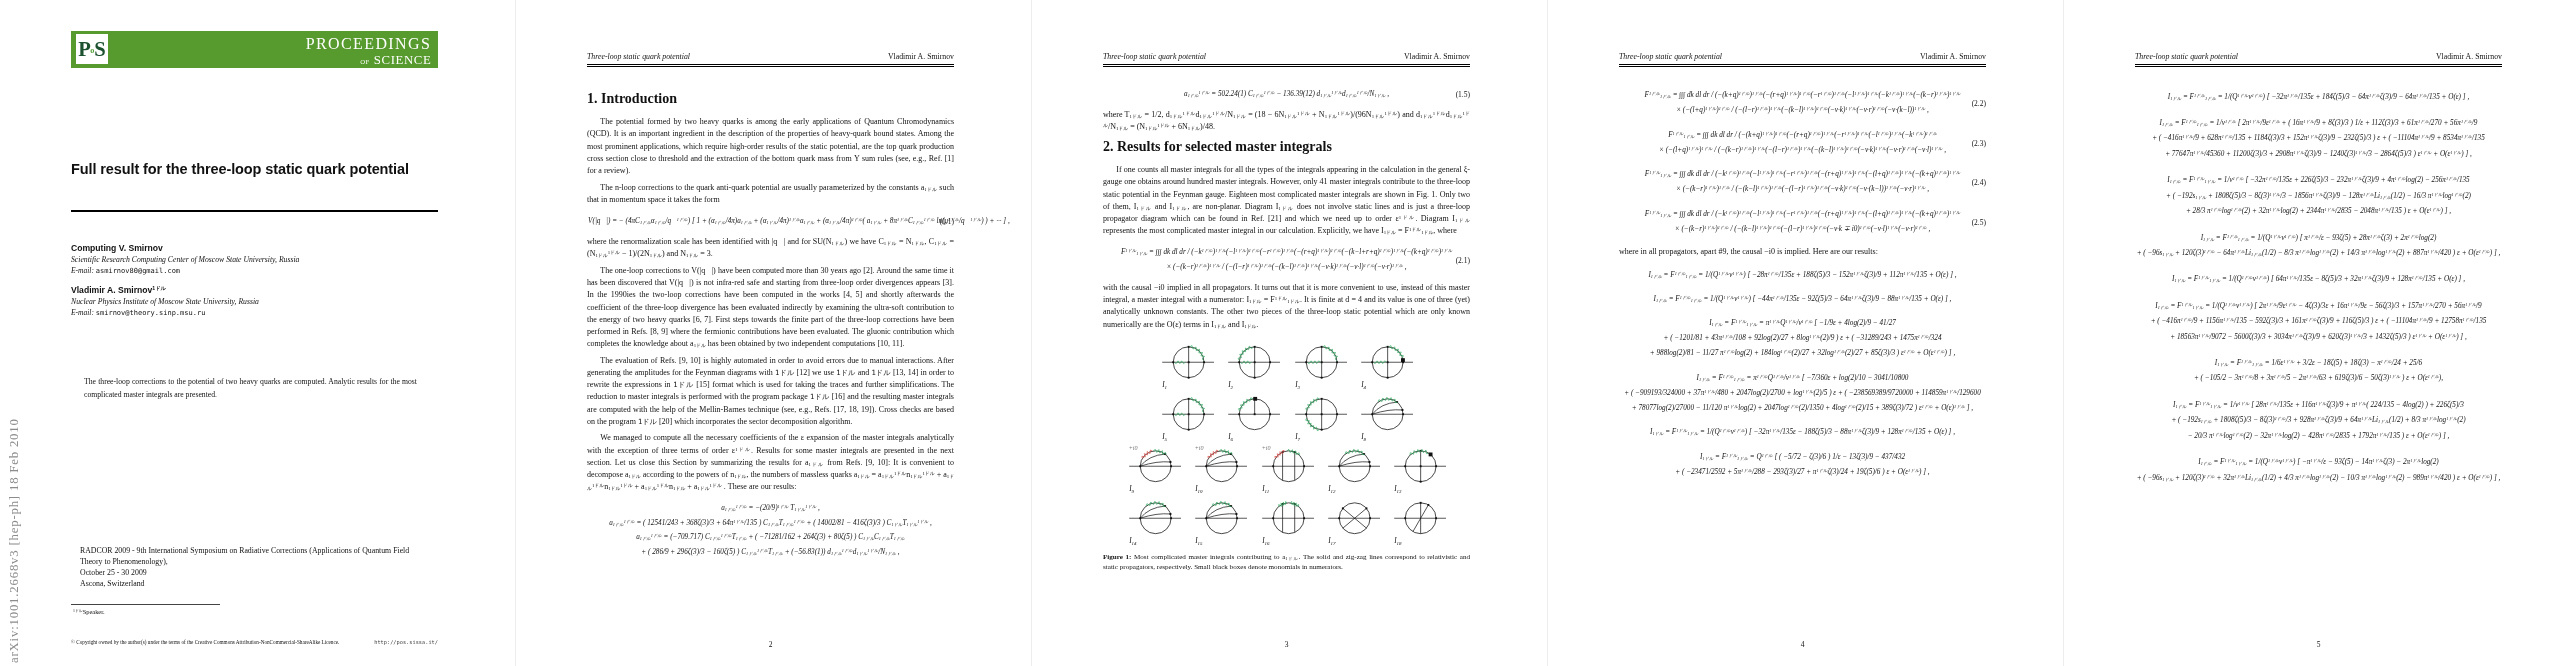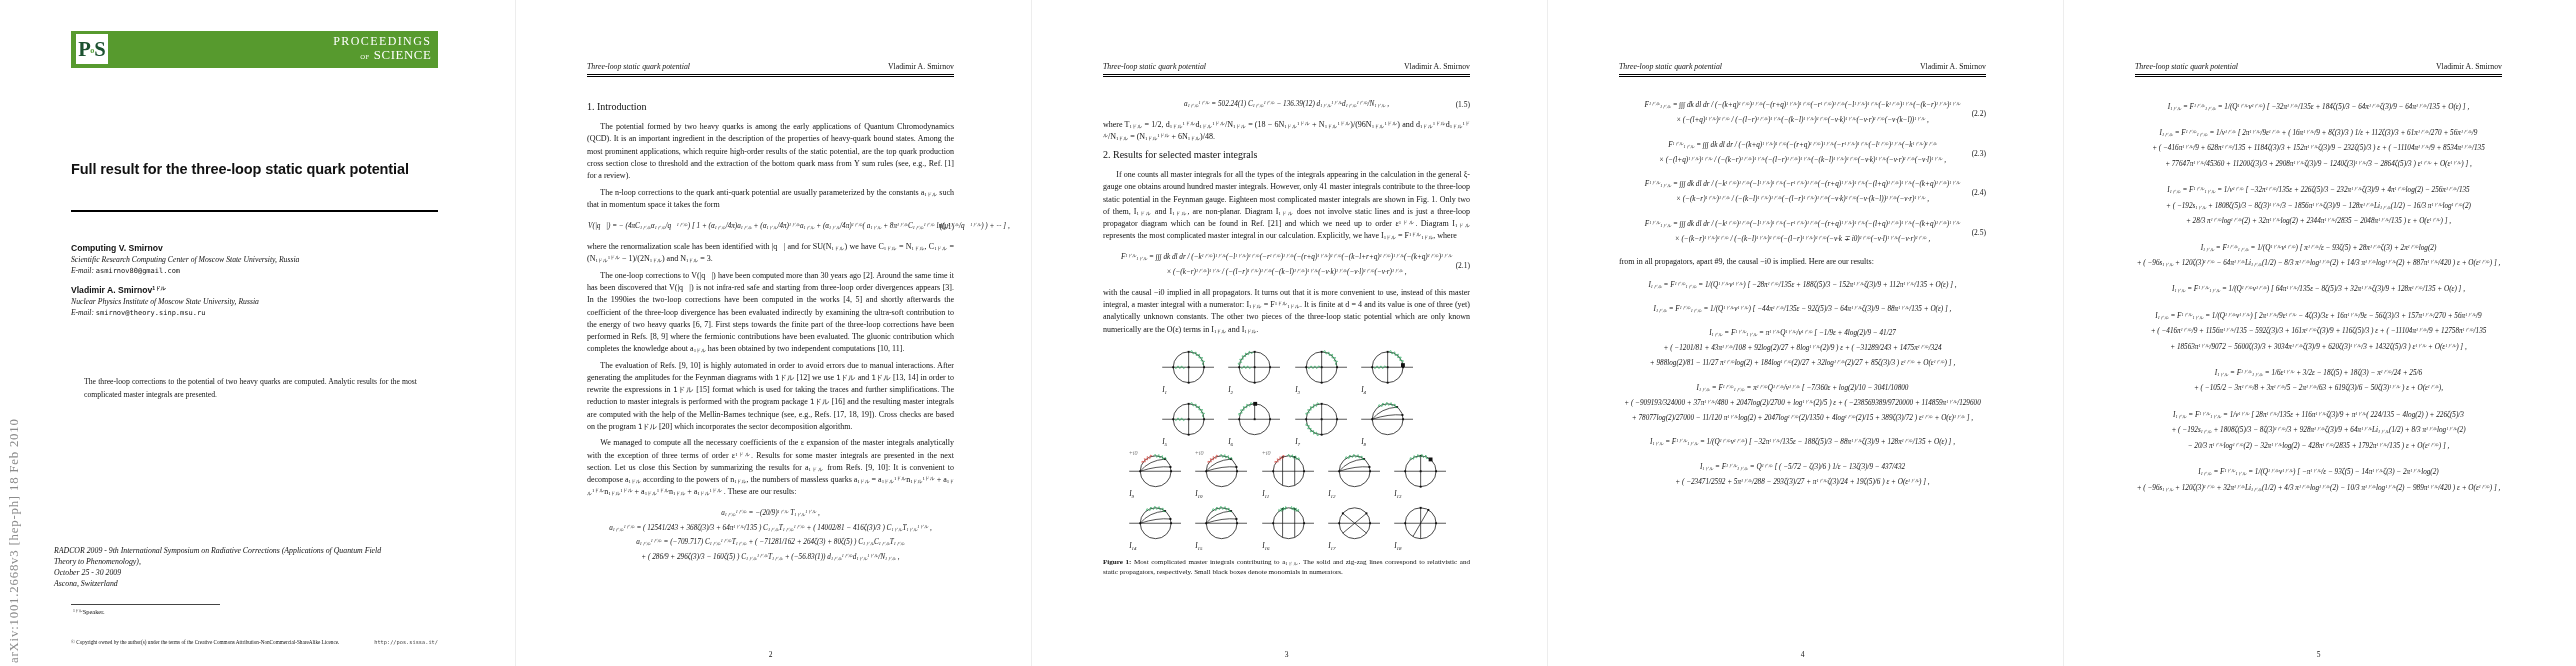--- a/index.html
+++ b/index.html
@@ -8,56 +8,56 @@
   .sheet{width:515px;height:667px;position:relative;background:#fff;flex:none;overflow:hidden;}
   .sheet + .sheet{border-left:0.6px solid #ededed;}
 
   
   .banner{position:absolute;left:71px;top:31px;width:367px;height:37px;}
   .logo-box{position:absolute;left:5px;top:3.3px;width:32px;height:30px;background:#fff;
             display:flex;align-items:center;justify-content:center;font-family:"Liberation Serif",serif;}
   .logo-p,.logo-s{font-size:20.6px;font-weight:bold;line-height:1;}
   .logo-o{font-size:8.3px;font-weight:bold;margin:3.3px 0 0 -0.6px;}
   .brand{position:absolute;right:6.7px;top:3.9px;text-align:right;color:#fff;line-height:1.12;}
-  .brand-1{font-size:12px;letter-spacing:1.4px;}
+  .brand-1{font-size:16px;letter-spacing:1.4px;}
   .brand-2{font-size:12.8px;letter-spacing:0.6px;}
   .brand-of{font-size:6.7px;letter-spacing:0.6px;margin-right:3.9px;}
   .arxiv-vert{position:absolute;left:6.7px;top:663px;transform:rotate(-90deg);
               transform-origin:left top;white-space:nowrap;font-size:12.8px;letter-spacing:0.8px;}
   .paper-title{position:absolute;left:71px;top:161px;width:378px;
                font-family:"Liberation Sans",sans-serif;font-weight:bold;font-size:14.5px;letter-spacing:-0.1px;}
   .title-rule{position:absolute;left:71px;top:210px;width:367px;height:1.7px;background:#000;}
   .author-block{position:absolute;left:71px;width:367px;}
   .a1{top:243px}.a2{top:285px}.a3{top:326px}
   .author-name{font-family:"Liberation Sans",sans-serif;font-weight:bold;font-size:8.6px;}
   .author-aff{font-style:italic;font-size:7.7px;margin-top:2.2px;}
   .author-em{font-size:7.5px;margin-top:2.2px;}
   .author-em .lab{font-style:italic;}
   .author-em .adr{font-family:"DejaVu Sans Mono",monospace;font-size:7px;}
   .abstract{position:absolute;left:84px;top:376px;width:333px;font-size:7.7px;
             line-height:12.8px;text-align:justify;}
-  .conference{position:absolute;left:54px;top:545px;width:367px;font-style:italic;
+  .conference{position:absolute;left:80px;top:545px;width:367px;
               font-size:7.8px;line-height:11px;}
   .foot-rule{position:absolute;left:71px;top:604px;width:149px;height:1.1px;background:#444;}
   .speaker{position:absolute;left:73px;top:608px;font-size:6.4px;}
   .copy-row{position:absolute;left:71px;top:639px;width:367px;display:flex;
             justify-content:space-between;align-items:baseline;}
   .copy-txt{font-size:5.2px;}
   .copy-url{font-family:"DejaVu Sans Mono",monospace;font-size:5.3px;color:#444;}
 
   
-  .col{position:absolute;left:71px;width:367px;top:18px;height:515px;}
+  .col{position:absolute;left:71px;width:367px;top:8px;height:515px;}
   .run-head{position:absolute;top:44px;width:367px;display:flex;justify-content:space-between;
             font-size:7.8px;}
   .run-left{font-style:italic;}
   .head-rule{position:absolute;top:56px;width:367px;height:1.4px;
              border-top:1px solid #000;border-bottom:0.6px solid #000;}
   .page-body{position:absolute;top:71px;width:367px;}
   .pb2{padding-top:6.7px;}
-  .sec-heading{font-weight:normal;font-size:10px;margin:5.6px 0 9px 0;}
+  .sec-heading{font-weight:bold;font-size:14px;margin:5.6px 0 9px 0;}
   .para{font-size:8px;line-height:12.2px;text-align:justify;margin:0 0 4.4px 0;}
   .para.ind{text-indent:13.3px;}
   .eqrow{position:relative;margin:7.8px 0;padding:0 1.1px;}
   .eqlines{text-align:center;}
   .eqline{font-style:italic;font-size:7.2px;line-height:14.5px;white-space:nowrap;}
   sup{font-size:0.6em;vertical-align:0.5em;line-height:0;}
   sub{font-size:0.6em;vertical-align:-0.25em;line-height:0;}
   .eqnum{position:absolute;right:0;top:50%;transform:translateY(-50%);
          font-style:normal;font-size:7.5px;}
   .tt{font-family:"DejaVu Sans Mono",monospace;font-style:normal;font-size:0.9em;}
@@ -454,21 +454,21 @@
             </div>
             <span class="eqnum">(2.4)</span>
           </div>
           <div class="eqrow">
             <div class="eqlines">
               <div class="eqline">F<sup>1ドル</sup><sub>1ドル</sub> = ∫∫∫ dk dl dr / (−k<sup>1ドル</sup>)<sup>1ドル</sup>(−l<sup>1ドル</sup>)<sup>1ドル</sup>(−r<sup>1ドル</sup>)<sup>1ドル</sup>(−(r+q)<sup>1ドル</sup>)<sup>1ドル</sup>(−(l+q)<sup>1ドル</sup>)<sup>1ドル</sup>(−(k+q)<sup>1ドル</sup>)<sup>1ドル</sup></div>
               <div class="eqline">× (−(k−r)<sup>1ドル</sup>)<sup>1ドル</sup> / (−(k−l)<sup>1ドル</sup>)<sup>1ドル</sup>(−(l−r)<sup>1ドル</sup>)<sup>1ドル</sup>(−v·k ∓ i0)<sup>1ドル</sup>(−v·l)<sup>1ドル</sup>(−v·r)<sup>1ドル</sup> ,</div>
             </div>
             <span class="eqnum">(2.5)</span>
           </div>
-          <div class="para">from in all propagators, apart #9, the causal −i0 is implied. Here are our results:</div>
+          <div class="para">where in all propagators, apart #9, the causal −i0 is implied. Here are our results:</div>
           <div class="eqrow">
             <div class="eqlines">
               <div class="eqline">I<sub>1ドル</sub> = F<sup>1ドル</sup><sub>1ドル</sub> = 1/(Q<sup>1ドル</sup>v<sup>1ドル</sup>) [ −28π<sup>1ドル</sup>/135ε + 188ζ(5)/3 − 152π<sup>1ドル</sup>ζ(3)/9 + 112π<sup>1ドル</sup>/135 + O(ε) ] ,</div>
             </div>
           </div>
           <div class="eqrow">
             <div class="eqlines">
               <div class="eqline">I<sub>1ドル</sub> = F<sup>1ドル</sup><sub>1ドル</sub> = 1/(Q<sup>1ドル</sup>v<sup>1ドル</sup>) [ −44π<sup>1ドル</sup>/135ε − 92ζ(5)/3 − 64π<sup>1ドル</sup>ζ(3)/9 − 88π<sup>1ドル</sup>/135 + O(ε) ] ,</div>
             </div>
           </div>

